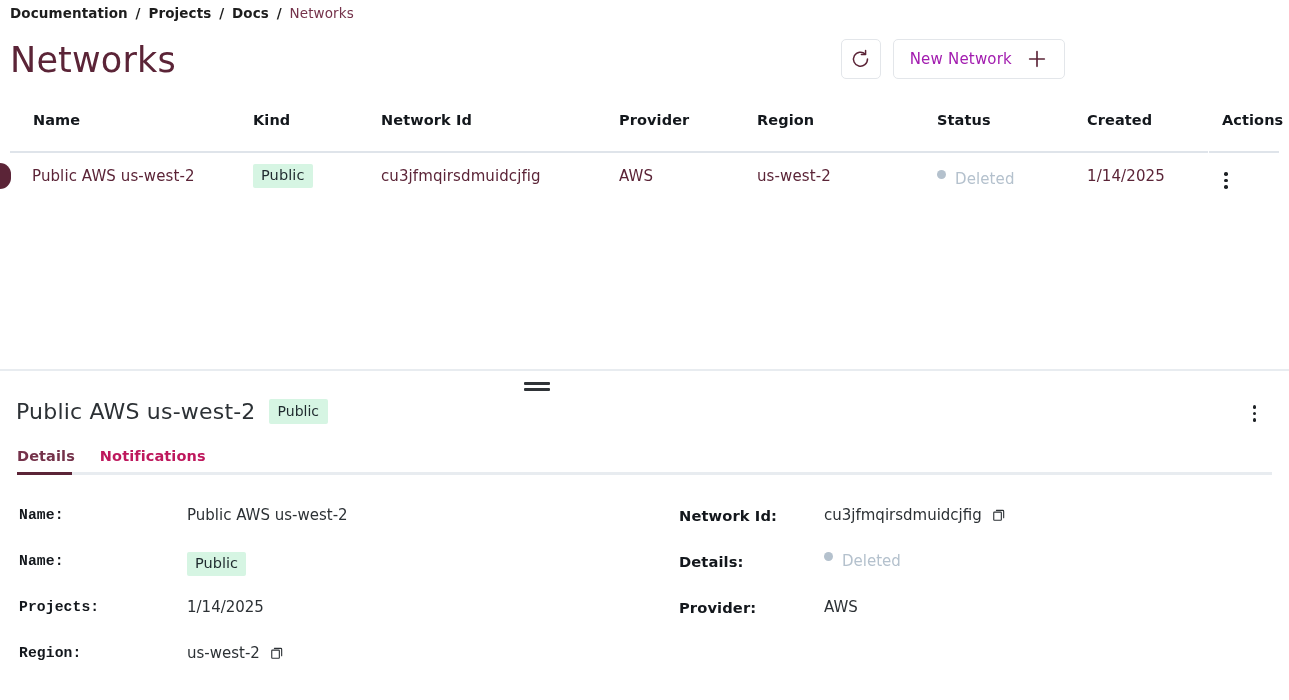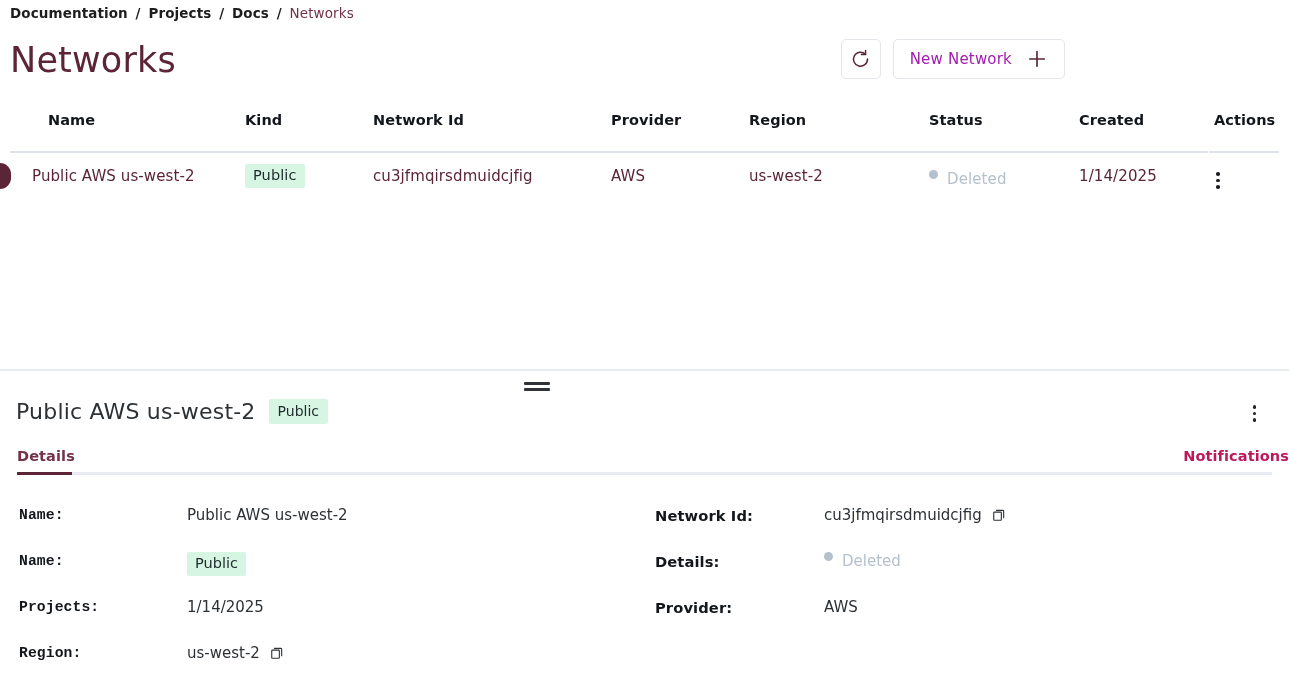--- a/index.html
+++ b/index.html
@@ -107,28 +107,28 @@
     position: absolute;
     left: 0; top: 50%;
     transform: translateY(-50%);
     width: 11px; height: 26px;
     background: #5b2437;
     border-top-right-radius: 13px;
     border-bottom-right-radius: 13px;
   }
   .col { flex: 0 0 auto; }
   .c-name     { width: 245px; padding-left: 32px; }
-  .c-kind     { width: 128px; }
+  .c-kind     { width: 128px; margin-left: 8px; }
   .c-netid    { width: 238px; }
   .c-provider { width: 138px; }
   .c-region   { width: 152px; }
   .c-status   { width: 150px; margin-left: 28px; }
   .c-created  { width: 135px; }
   .c-actions  { width: 85px; }
-  .tbl-header .c-name { padding-left: 48px; }
+  .tbl-header .c-name { padding-left: 33px; }
 
   .badge {
     display: inline-block;
     background: #d6f5e3;
     color: #1f2a2e;
     font-size: 14.5px;
     padding: 3px 8px 4px 8px;
     border-radius: 2px;
     line-height: 1.15;
   }
@@ -203,21 +203,20 @@
 
   .tabs {
     position: relative;
     margin-top: 18px;
     padding-left: 17px;
     display: flex;
     gap: 25px;
     font-size: 14.5px;
     font-weight: 700;
     letter-spacing: 0.1px;
-    justify-content: space-between;
   }
   .tab { padding-bottom: 11px; cursor: pointer; color: #be185d; }
   .tab.active { color: #74324a; }
   .tabs-underline {
     position: absolute;
     left: 17px; bottom: 0;
     width: 1255px; height: 3px;
     background: #e8ecf0;
   }
   .tabs-underline .active-bar {
@@ -245,21 +244,21 @@
     position: absolute;
     font-size: 15px;
     color: #2c3135;
     top: 3px;
     display: flex;
     align-items: center;
     gap: 10px;
   }
   .col-left .fl  { left: 2px; font-family: Liberation Mono, monospace; }
   .col-left .fv  { left: 170px; }
-  .col-right .fl { left: 638px; }
+  .col-right .fl { left: 662px; }
   .col-right .fv { left: 807px; }
   .fields-grid { position: relative; }
   .col-right { position: absolute; left: 0; top: 0; width: 100%; }
   .icon-copy { cursor: pointer; display: block; }
   .fv .badge { font-size: 14.5px; }
 </style>
 </head>
 <body>
 
 <div class="page">

